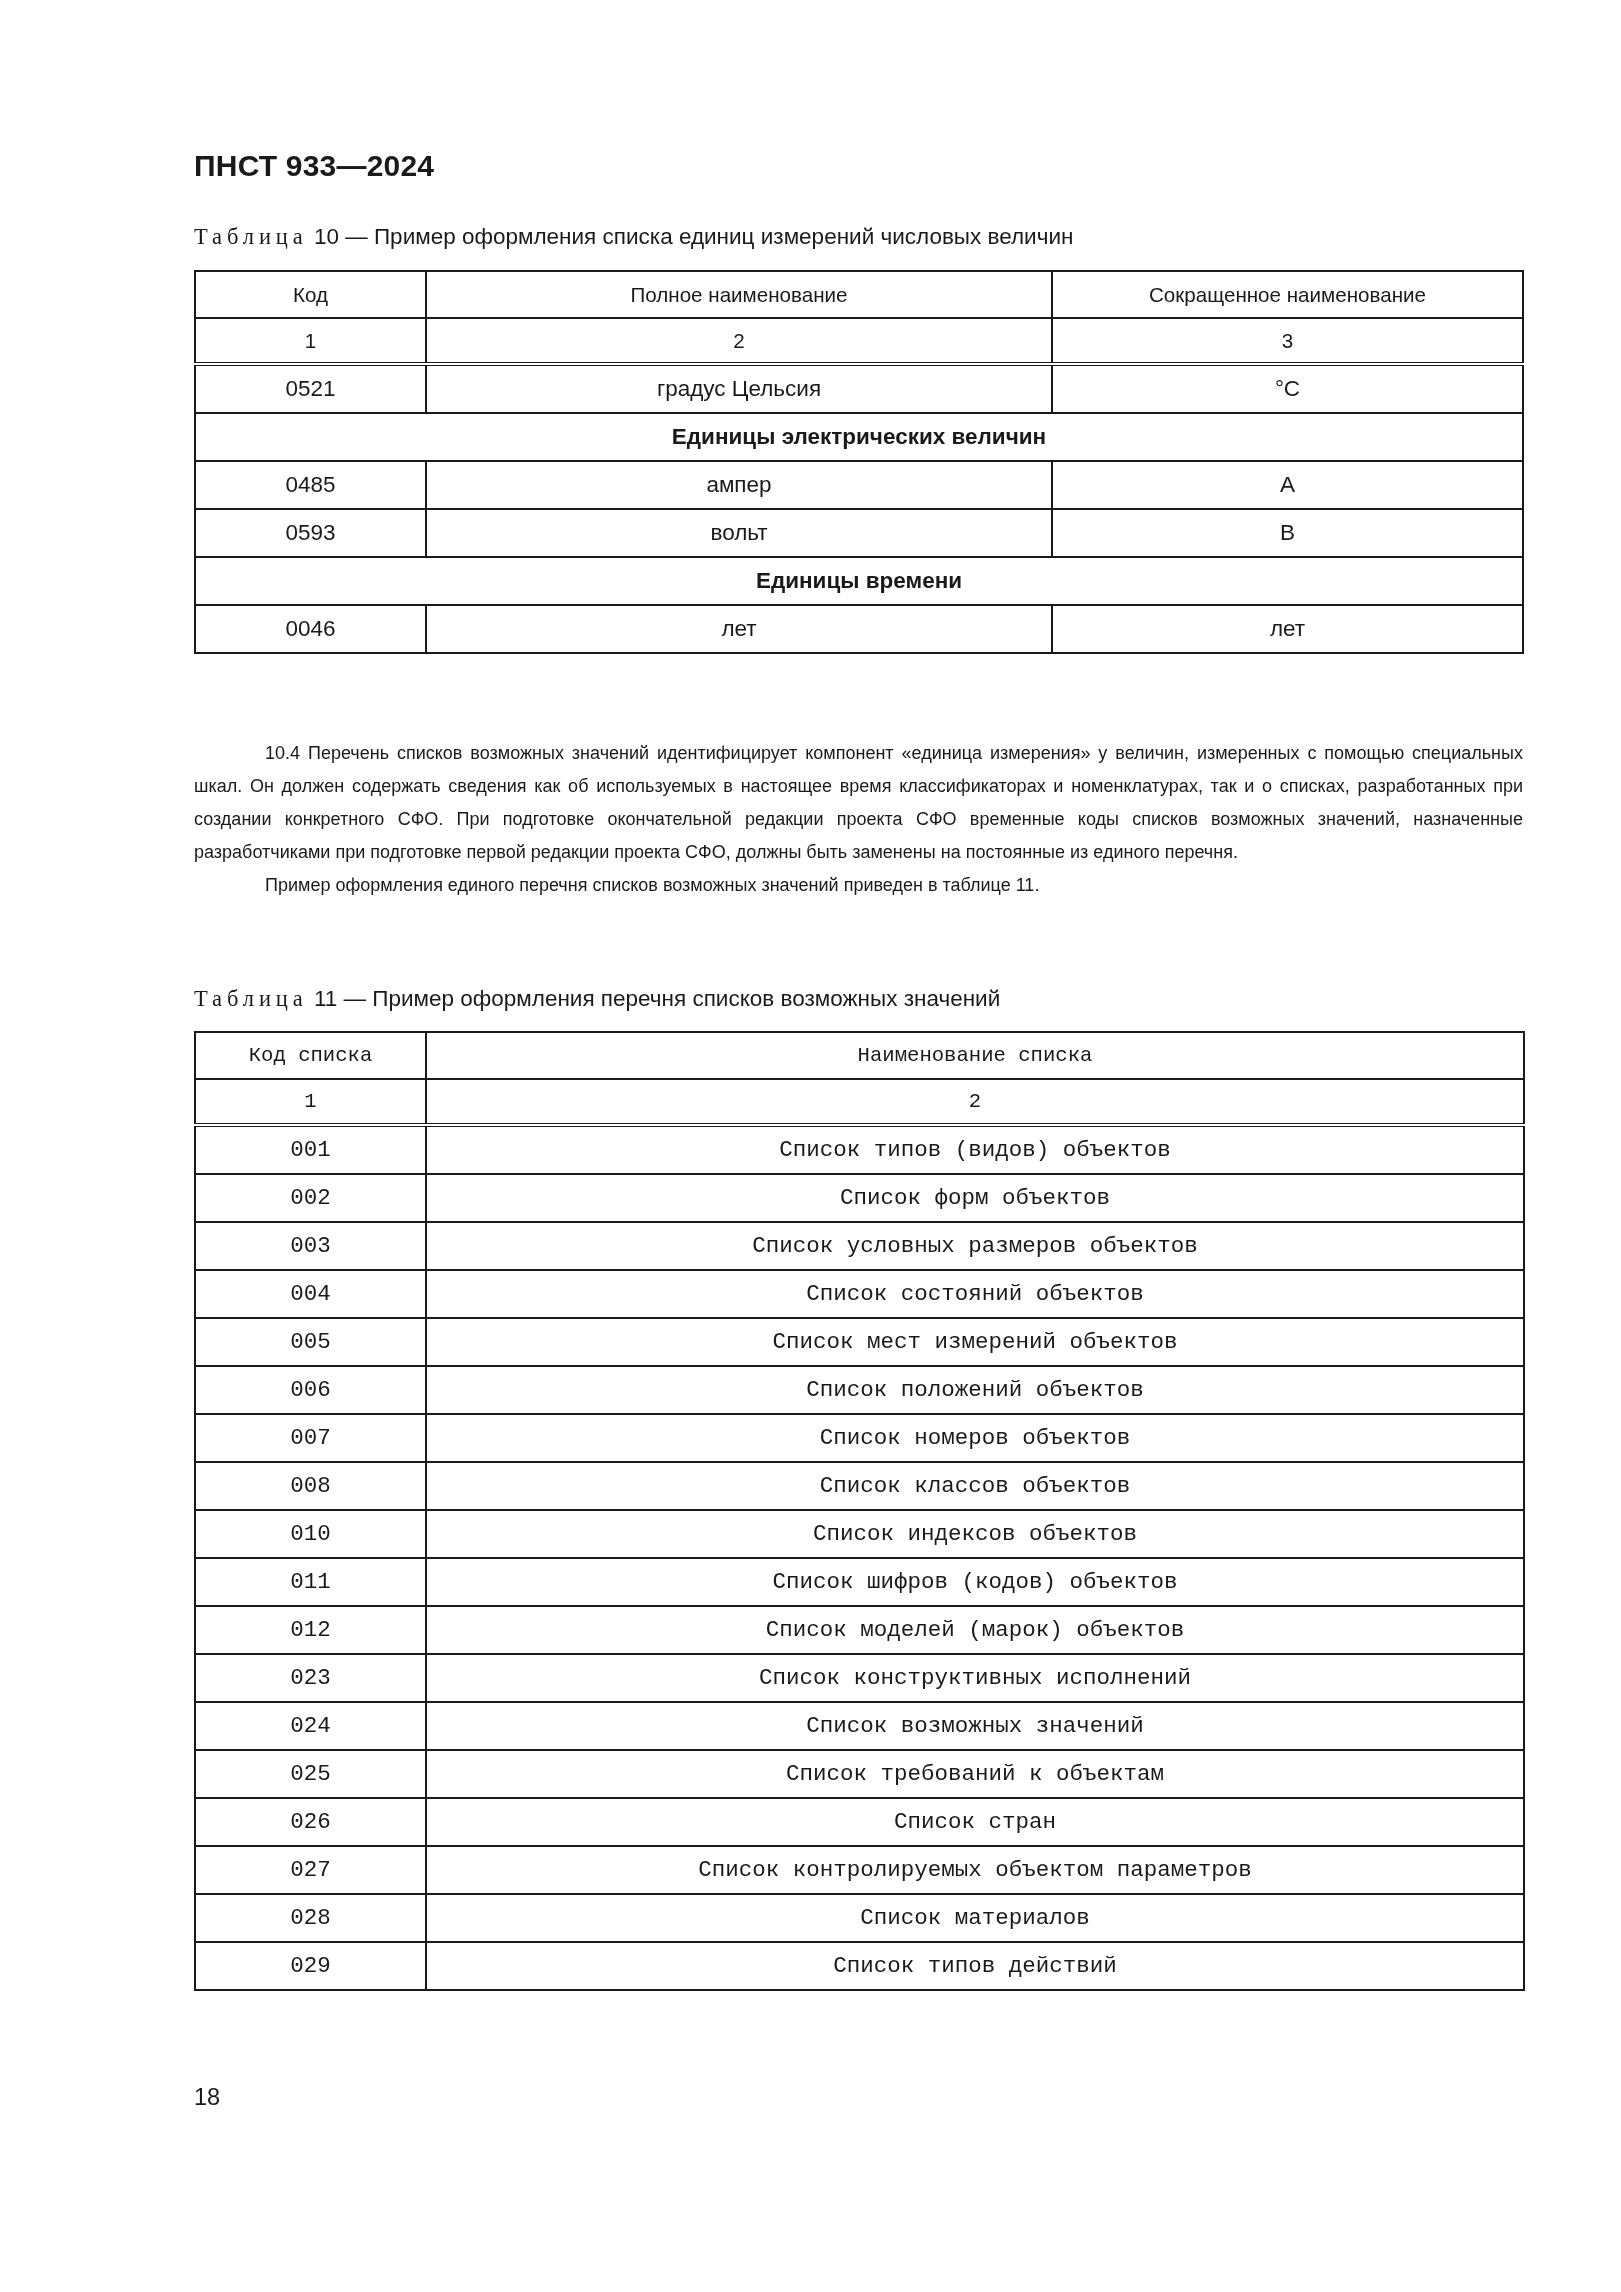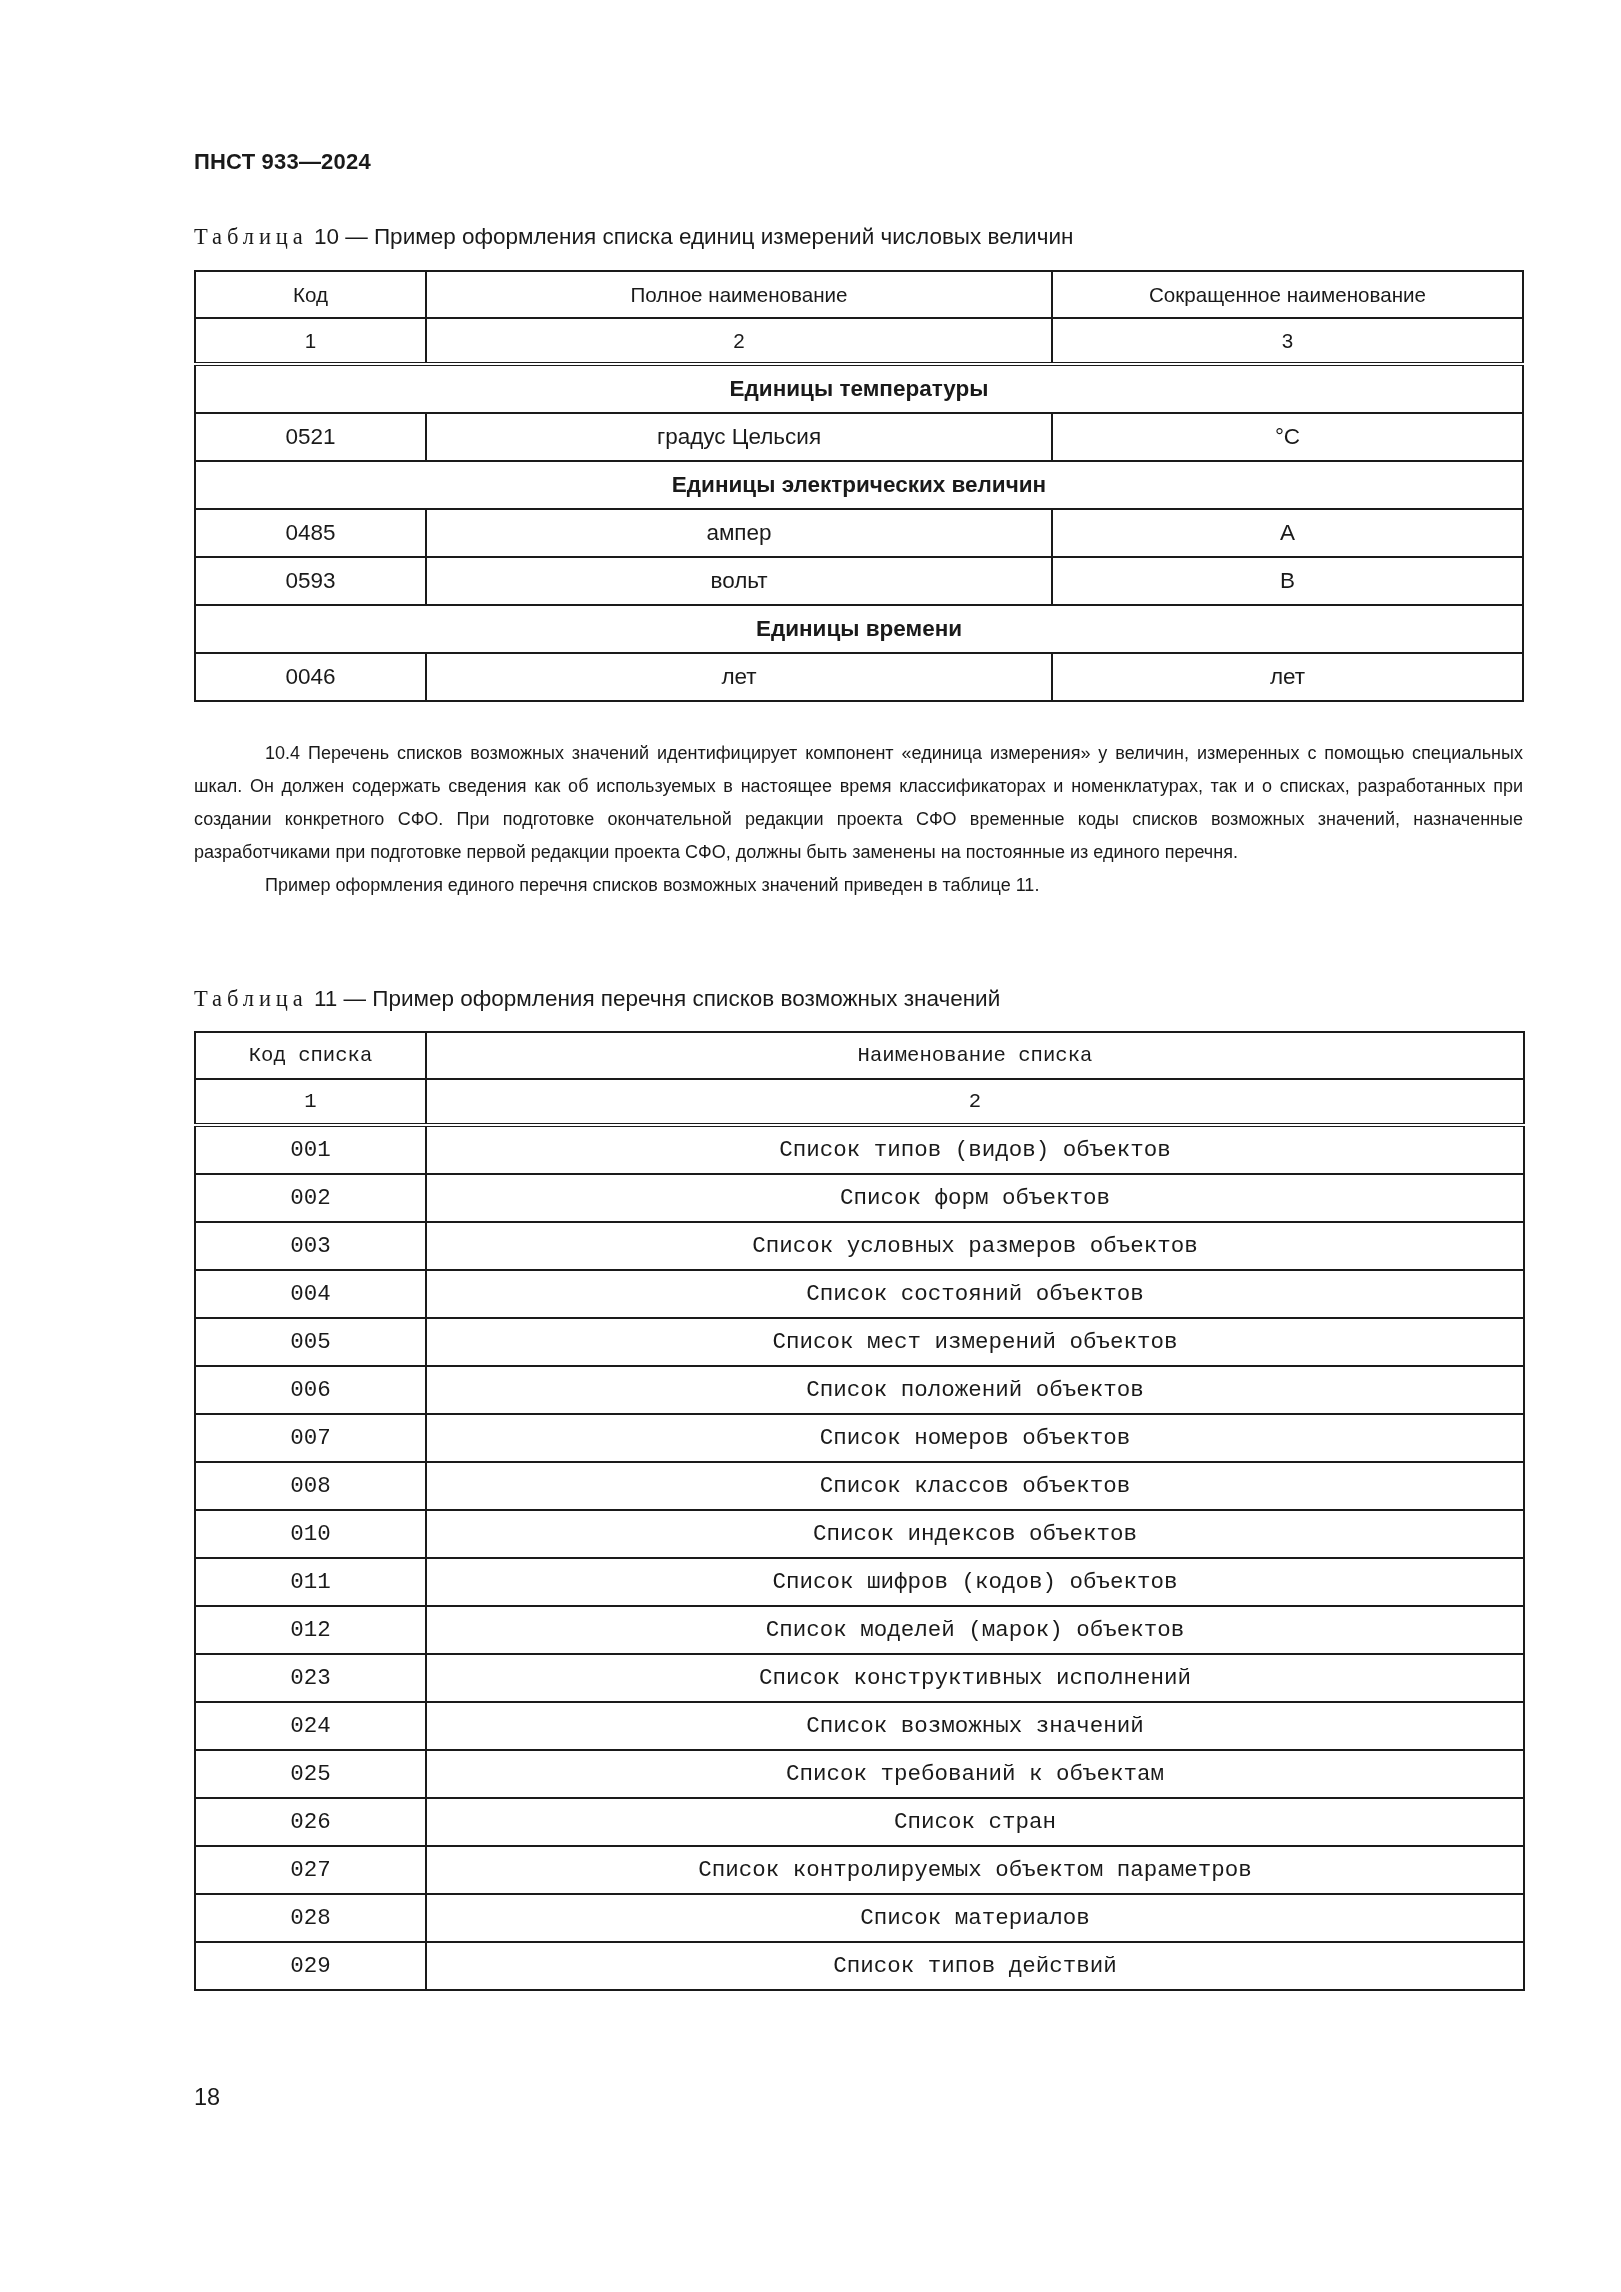--- a/index.html
+++ b/index.html
@@ -2,21 +2,21 @@
 <html><head>
   <meta charset="utf-8">
   <style>
     html, body { margin: 0; padding: 0; background: #ffffff; }
     body {
       width: 1621px; height: 2293px; position: relative;
       font-family: "Liberation Sans", sans-serif; color: #1a1a1a;
     }
     .doc-header {
       position: absolute; left: 194px; top: 149px;
-      font-size: 22px; font-weight: bold; letter-spacing: 0.2px;
+      font-size: 30px; font-weight: bold; letter-spacing: 0.2px;
     }
     .caption {
       position: absolute; left: 194px; font-size: 22.5px; white-space: nowrap;
     }
     .caption .spaced { letter-spacing: 4.9px; font-family: Liberation Serif, serif; }
     table.t {
       position: absolute; left: 194px; width: 1329px;
       border-collapse: collapse; table-layout: fixed;
       border: 2.9px solid #1a1a1a;
       padding-left: 10px;
@@ -59,23 +59,20 @@
       <tr class="head">
     <td>Код</td>
     <td>Полное наименование</td>
     <td>Сокращенное наименование</td>
   </tr>
   <tr class="num">
     <td>1</td>
     <td>2</td>
     <td>3</td>
   </tr>
-  <tr class="group">
-    <td colspan="3">Единицы температуры</td>
-  </tr>
   <tr class="row">
     <td>0521</td>
     <td>градус Цельсия</td>
     <td>°С</td>
   </tr>
   <tr class="group">
     <td colspan="3">Единицы электрических величин</td>
   </tr>
   <tr class="row">
     <td>0485</td>

